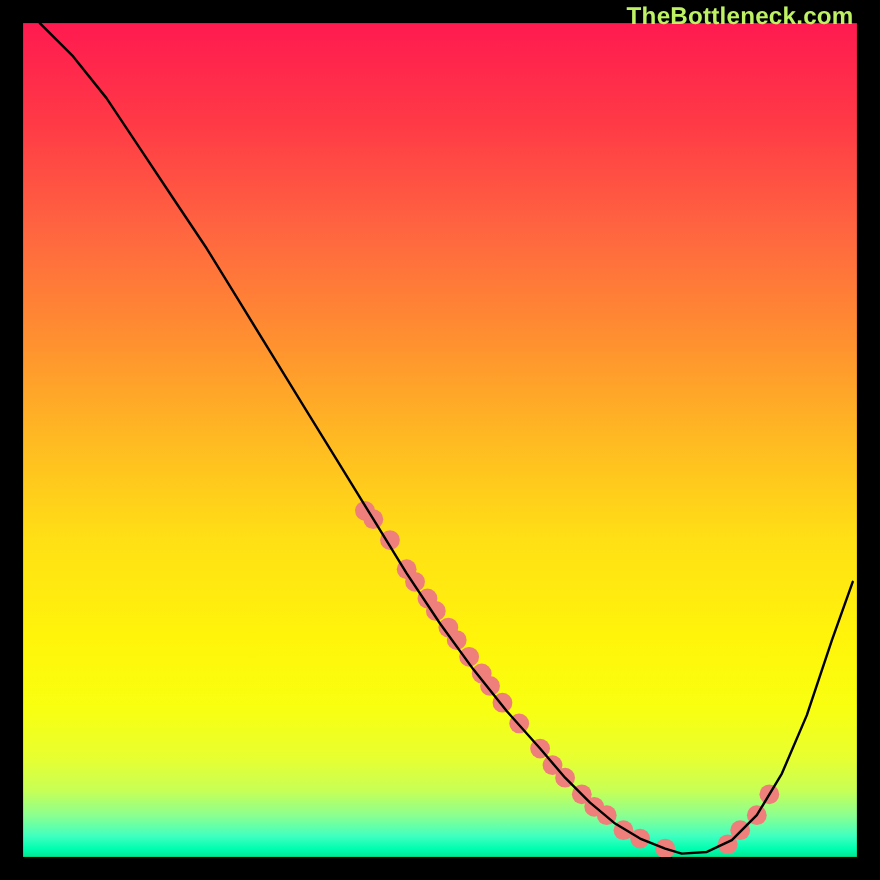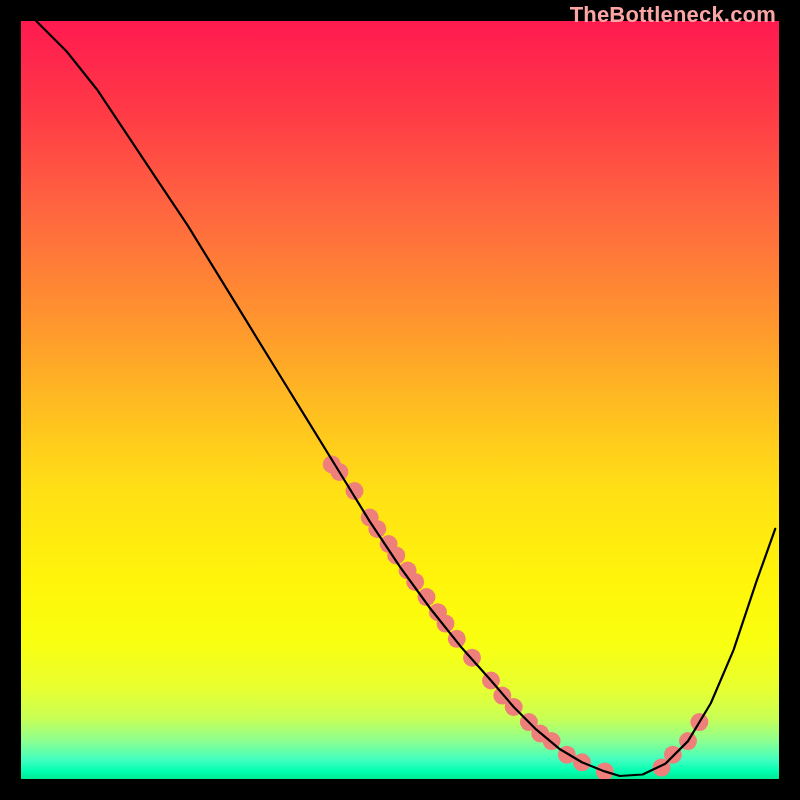--- a/index.html
+++ b/index.html
@@ -30,21 +30,21 @@
       #8cff90 95%,
       #40ffc0 97.5%,
       #00ffb0 99%,
       #00e890 100%
     );
   }
   .watermark {
     position: absolute;
     top: 2px;
     right: 24px;
-    color: #fca5a5;
+    color: #bef264;
     font-size: 22px;
     font-weight: bold;
     letter-spacing: 0.2px;
   }
   svg.overlay {
     position: absolute;
     left: 21px;
     top: 21px;
     width: 758px;
     height: 758px;

